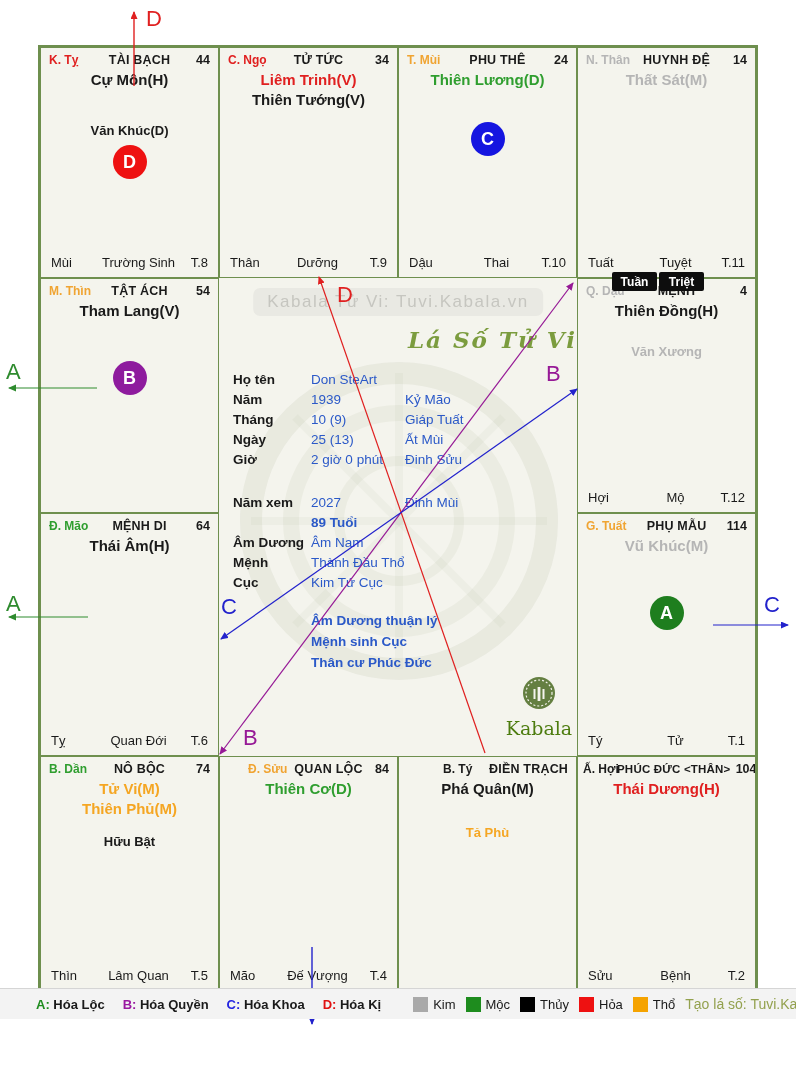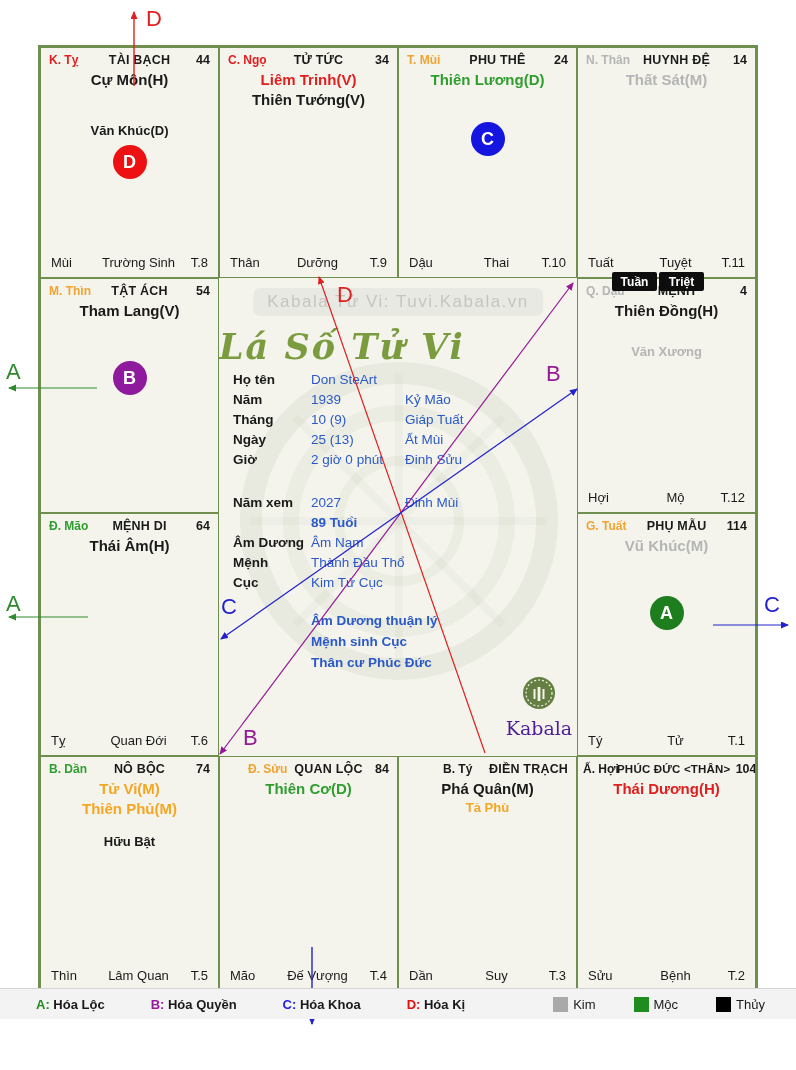--- a/index.html
+++ b/index.html
@@ -21,45 +21,45 @@
          color:#fff;font-weight:bold;font-size:18px;display:flex;align-items:center;justify-content:center;}
   .cell-foot{position:absolute;left:0;right:0;bottom:0;display:flex;align-items:baseline;
              padding:6px 10px 7px 10px;font-size:13px;}
   .fb{min-width:46px;}
   .fs{flex:1;text-align:center;}
   .fc{min-width:28px;text-align:right;}
   
   .panel{grid-area:2/2/4/4;position:relative;background:#f4f4ed;overflow:hidden;}
   .wm-pill{position:absolute;left:50%;transform:translateX(-50%);top:10px;background:#e9e9e3;
            color:#c6c6c0;font-size:17px;letter-spacing:1.5px;padding:4px 14px;border-radius:7px;white-space:nowrap;}
-  .panel-title{position:absolute;left:0;right:0;top:48px;text-align:left;
+  .panel-title{position:absolute;left:0;right:0;top:48px;text-align:right;
                font-family:"DejaVu Serif","Liberation Serif",serif;font-style:italic;font-weight:bold;
-               font-size:35px;color:#7b9c3e;letter-spacing:2px;}
+               font-size:23px;color:#7b9c3e;letter-spacing:2px;}
   .info{position:absolute;left:14px;top:92px;font-size:13.5px;line-height:20px;}
   .info2{position:absolute;left:14px;top:215px;font-size:13.5px;line-height:20px;}
   .irow{white-space:nowrap;}
   .ilabel{display:inline-block;width:78px;font-weight:bold;color:#1a1a1a;}
   .ival{display:inline-block;width:94px;color:#2b59c8;}
   .iext{display:inline-block;color:#2b59c8;}
   .bold-val{font-weight:bold;}
   .notes{position:absolute;left:92px;top:332px;font-size:13.5px;line-height:21px;
          font-weight:bold;color:#2b59c8;}
   .logo{position:absolute;left:282px;top:397px;width:76px;text-align:center;}
-  .logo-word{font-family:"DejaVu Serif","Liberation Serif",serif;font-size:19px;color:#4c1d95;margin-top:2px;}
+  .logo-word{font-family:"DejaVu Serif","Liberation Serif",serif;font-size:19px;color:#4d7c0f;margin-top:2px;}
   .medallion{position:absolute;left:0;top:0;pointer-events:none;}
   
   .overlay{position:absolute;left:0;top:0;pointer-events:none;}
   .arrow-label{position:absolute;font-size:22px;line-height:22px;font-weight:normal;}
   
   .flags{position:absolute;left:612px;top:272px;display:flex;gap:2px;}
   .flag{background:#0d0d0d;color:#fff;font-weight:bold;font-size:12px;width:45px;height:19px;
         display:flex;align-items:center;justify-content:center;border-radius:2px;}
   
   .legend{position:absolute;left:0;right:0;top:988px;height:30px;background:#f3f3f3;
-          border-top:1px solid #d5d5d5;display:flex;align-items:center;font-size:13px;gap:28px;}
+          border-top:1px solid #d5d5d5;display:flex;align-items:center;font-size:13px;}
   .legend .hoa{font-weight:bold;margin-left:18px;white-space:nowrap;}
   .legend .hoa:first-child{margin-left:36px;}
   .hoa .hl{font-weight:bold;}
   .vdiv{width:1px;height:18px;background:#999;margin:0 14px 0 18px;}
   .elem{display:flex;align-items:center;margin-right:10px;white-space:nowrap;}
   .swatch{width:15px;height:15px;display:inline-block;margin-right:5px;}
   .credit{margin-left:auto;margin-right:12px;color:#93a14e;font-size:14px;white-space:nowrap;}
 </style>
 </head>
 <body>
@@ -233,26 +233,21 @@
     </div>
 
     <div class="cell" style="grid-area:4/3">
       <div class="cell-head">
         <span class="stem" style="color: rgb(26, 26, 26); margin-left: 36px;">B. Tý</span>
         <span class="palace">ĐIỀN TRẠCH</span>
         <span class="num">94</span>
       </div>
       <div class="stars">
         <div class="star" style="color: rgb(26, 26, 26);">Phá Quân(M)</div>
-        <div class="star sub" style="color: rgb(245, 166, 35);">Tả Phù</div>
-      </div>
-      <div class="cell-foot">
-        <span class="fb">Dần</span>
-        <span class="fs">Suy</span>
-        <span class="fc">T.3</span>
+        <div class="star sub" style="margin-top: 25px; color: rgb(245, 166, 35);">Tả Phù</div>
       </div>
     </div>
 
     <div class="cell" style="grid-area:4/4">
       <div class="cell-head" style="padding-left:5px;padding-right:5px">
         <span class="stem" style="min-width: 34px; color: rgb(26, 26, 26);">Ấ. Hợi</span>
         <span class="palace" style="font-size:11.5px">PHÚC ĐỨC &lt;THÂN&gt;</span>
         <span class="num">104</span>
       </div>
       <div class="stars">

